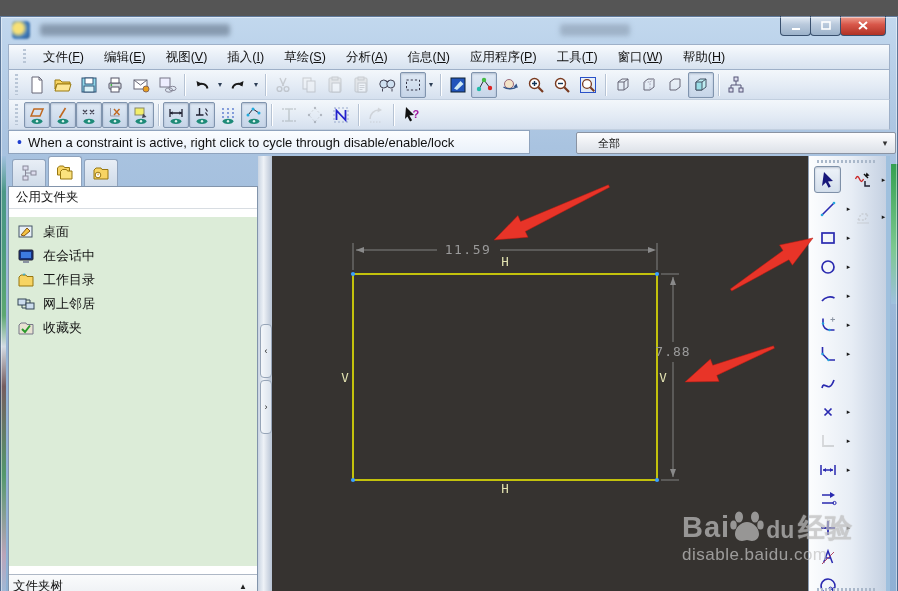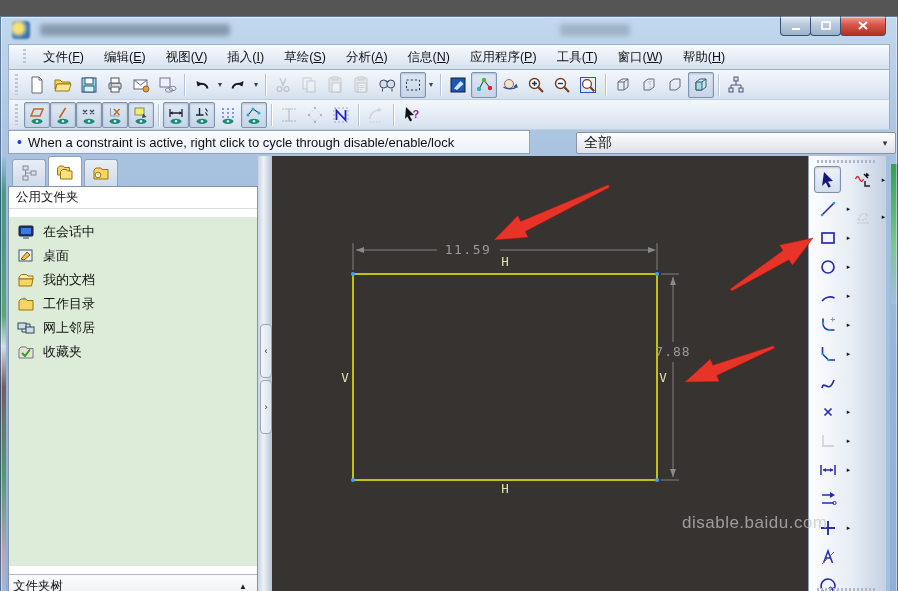--- a/index.html
+++ b/index.html
@@ -41,21 +41,21 @@
   .tbtn.disabled{opacity:.38;filter:grayscale(.9);}
   .caret{width:10px;height:24px;display:flex;align-items:center;justify-content:center;font-size:8px;color:#2c3e55;}
   
   .msgrow{position:absolute;left:8px;top:114px;width:882px;height:26px;}
   .msgbar{position:absolute;left:0;top:0;width:522px;height:24px;display:flex;align-items:center;
       background:linear-gradient(180deg,#fbfdff,#eaf1fa);border:1px solid #8fa3bd;box-sizing:border-box;}
   .bullet{color:#1f3fd0;font-size:14px;margin:0 6px 0 8px;line-height:1;}
   .msgtext{font-size:13px;color:#101010;}
   .combo{position:absolute;left:568px;top:2px;width:320px;height:22px;display:flex;align-items:center;box-sizing:border-box;
       background:linear-gradient(180deg,#fdfdfe,#e9ecf1 60%,#dde1e8);border:1px solid #8a93a2;border-radius:2px;}
-  .combo-val{flex:1;padding-left:7px;font-size:14px;}
+  .combo-val{flex:1;padding-left:21px;font-size:11px;}
   .combo-arrow{width:20px;text-align:center;font-size:9px;color:#333;}
   
   .main{position:absolute;left:8px;top:140px;width:882px;height:443px;display:flex;}
   .sidebar{width:250px;display:flex;flex-direction:column;background:transparent;}
   .tabs{height:30px;display:flex;align-items:flex-end;padding-left:4px;gap:2px;}
   .tab{width:32px;height:26px;display:flex;align-items:center;justify-content:center;border:1px solid #8fa3bd;border-bottom:none;border-radius:3px 3px 0 0;
       background:linear-gradient(180deg,#e8eef6,#cfdbe9);}
   .tab.active{height:29px;background:#fff;}
   .panel{flex:1;display:flex;flex-direction:column;border:1px solid #8294ab;background:#fff;min-height:0;gap:8px;}
   .phead{height:21px;line-height:21px;padding-left:7px;font-size:12.5px;border-bottom:1px solid #d8dde2;}
@@ -496,39 +496,32 @@
               <circle cx="7" cy="12" r="2.8" fill="#fff" stroke="#977711"></circle>
               <text x="7" y="14.5" font-size="7" text-anchor="middle" fill="#e6a817">*</text>
             </svg>
           </div>
         </div>
       <div class="panel">
         <div class="phead">公用文件夹</div>
         <div class="plist" id="folderList">
             <div class="fitem">
               <svg width="20" height="20" viewBox="0 0 20 20">
+                <rect x="3" y="4" width="13" height="11" fill="#e8f0f8" stroke="#456"></rect>
+                <path d="M5 13l6-7 3 3-6 5z" fill="#f5c242" stroke="#865511"></path>
+              </svg>
+              <span>桌面</span>
+            </div>
+            <div class="fitem">
+              <svg width="20" height="20" viewBox="0 0 20 20">
                 <rect x="3" y="4" width="14" height="10" rx="1" fill="#16327e" stroke="#223"></rect>
                 <rect x="5" y="6" width="10" height="6" fill="#3d7ae0"></rect>
                 <rect x="7" y="15" width="6" height="2" fill="#8a93a2"></rect>
               </svg>
               <span>在会话中</span>
-            </div>
-            <div class="fitem">
-              <svg width="20" height="20" viewBox="0 0 20 20">
-                <rect x="3" y="4" width="13" height="11" fill="#e8f0f8" stroke="#456"></rect>
-                <path d="M5 13l6-7 3 3-6 5z" fill="#f5c242" stroke="#865511"></path>
-              </svg>
-              <span>桌面</span>
-            </div>
-            <div class="fitem">
-              <svg width="20" height="20" viewBox="0 0 20 20">
-                <path d="M3 7l2.5-2.5h5L12 6h5v3H3z" fill="#fce9a8" stroke="#977711"></path>
-                <path d="M3 9h14l-1.5 7H3z" fill="#f7d463" stroke="#977711"></path>
-              </svg>
-              <span>我的文档</span>
             </div>
             <div class="fitem">
               <svg width="20" height="20" viewBox="0 0 20 20">
                 <path d="M3 7l2-2h5l1 1.5h6V16H3z" fill="#f7d463" stroke="#977711"></path>
                 <text x="6.5" y="7.5" font-size="8" fill="#2ad">*</text>
               </svg>
               <span>工作目录</span>
             </div>
             <div class="fitem">
               <svg width="20" height="20" viewBox="0 0 20 20">
@@ -733,20 +726,32 @@
             </span>
             <span class="rfly">▸</span>
           </div>
         </div>
       <div class="grip-h bottom"></div>
     </div>
     <div class="edgestrip"></div>
   </div>
 
   <div class="watermark">
+    <div class="wm1">
+      <span class="wm-bai">Bai</span>
+      <svg width="34" height="32" viewBox="0 0 34 32">
+        <ellipse cx="9" cy="7" rx="4" ry="5.5" fill="#bdbdbd"></ellipse>
+        <ellipse cx="25" cy="7" rx="4" ry="5.5" fill="#bdbdbd"></ellipse>
+        <ellipse cx="3.5" cy="15" rx="3.2" ry="4.5" fill="#bdbdbd"></ellipse>
+        <ellipse cx="30.5" cy="15" rx="3.2" ry="4.5" fill="#bdbdbd"></ellipse>
+        <path d="M17 12c6 0 12 6 12 12 0 4-3 7-7 7-2 0-3.5-1-5-1s-3 1-5 1c-4 0-7-3-7-7 0-6 6-12 12-12z" fill="#bdbdbd"></path>
+      </svg>
+      <span class="wm-du">du</span>
+      <span class="wm-suffix">经验</span>
+    </div>
     <div class="wm2">disable.baidu.com</div>
   </div>
 
   <svg class="overlay" id="overlaySvg" width="898" height="591">
       <polygon points="608.4,168.8 520.6,205.4 517.9,199.5 494.0,224.0 528.1,221.3 525.3,215.4 609.6,171.2" fill="#e83428" stroke="#b01810" stroke-width="0.5"></polygon>
       <polygon points="731.7,275.1 788.9,243.8 792.4,249.3 813.0,222.0 779.5,229.0 783.0,234.5 730.3,272.9" fill="#e83428" stroke="#b01810" stroke-width="0.5"></polygon>
       <polygon points="773.5,329.8 712.8,349.2 710.4,343.1 685.0,366.0 719.2,365.5 716.8,359.4 774.5,332.2" fill="#e83428" stroke="#b01810" stroke-width="0.5"></polygon>
     </svg>
   <div class="frame"></div>
 </div>

